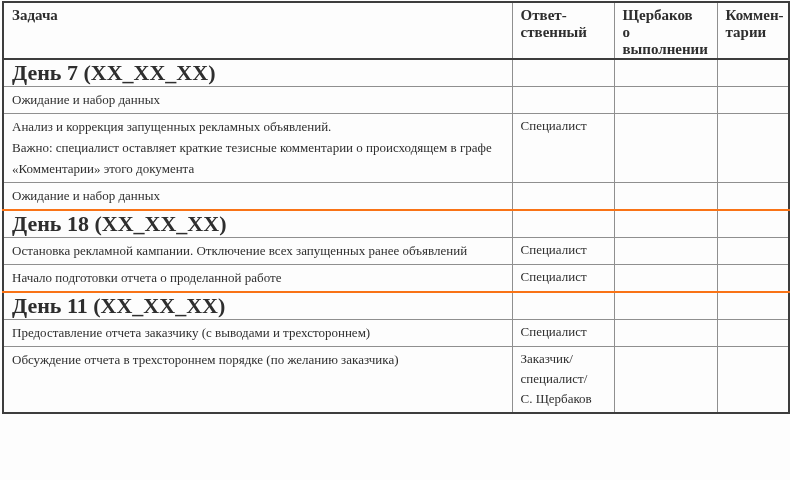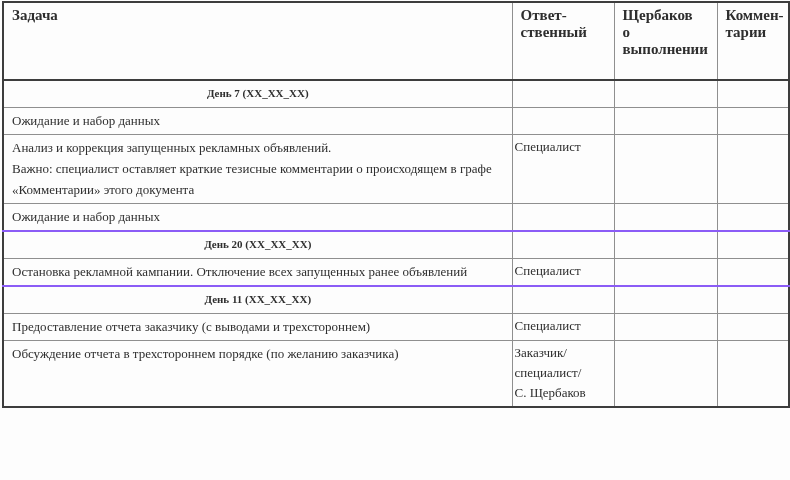--- a/index.html
+++ b/index.html
@@ -27,34 +27,33 @@
     text-align: left;
     padding: 2px 8px 3px 8px;
     font-size: 13px;
     line-height: 21px;
     overflow: hidden;
   }
   thead th {
     font-weight: bold;
     white-space: pre-line;
     line-height: 17px;
-    padding: 4px 5px 21px 8px;
+    padding: 4px 5px 0 8px;
     font-size: 15px;
     border-bottom: 2px solid #3d3d3d;
   }
   tr.day td {
     font-weight: bold;
-    font-size: 11px;
-    border-top: 2px solid #8b5cf6;
-    text-align: center;
+    font-size: 22px;
+    border-top: 2px solid #f97316;
   }
   td.resp {
     line-height: 20px;
     white-space: pre-line;
-    padding-left: 2px;
+    padding-left: 8px;
   }
   .note-label {
   }
 </style>
 </head>
 <body>
 
 <table class="schedule">
   <colgroup>
     <col style="width:509px">
@@ -95,27 +94,33 @@
       <td></td>
       <td></td>
     </tr>
     <tr>
       <td>Ожидание и набор данных</td>
       <td class="resp"></td>
       <td></td>
       <td></td>
     </tr>
     <tr class="day">
-      <td>День 20 (XX_XX_XX)</td>
+      <td>День 18 (XX_XX_XX)</td>
       <td></td>
       <td></td>
       <td></td>
     </tr>
     <tr>
       <td>Остановка рекламной кампании. Отключение всех запущенных ранее объявлений</td>
+      <td class="resp">Специалист</td>
+      <td></td>
+      <td></td>
+    </tr>
+    <tr>
+      <td>Начало подготовки отчета о проделанной работе</td>
       <td class="resp">Специалист</td>
       <td></td>
       <td></td>
     </tr>
     <tr class="day">
       <td>День 11 (XX_XX_XX)</td>
       <td></td>
       <td></td>
       <td></td>
     </tr>

